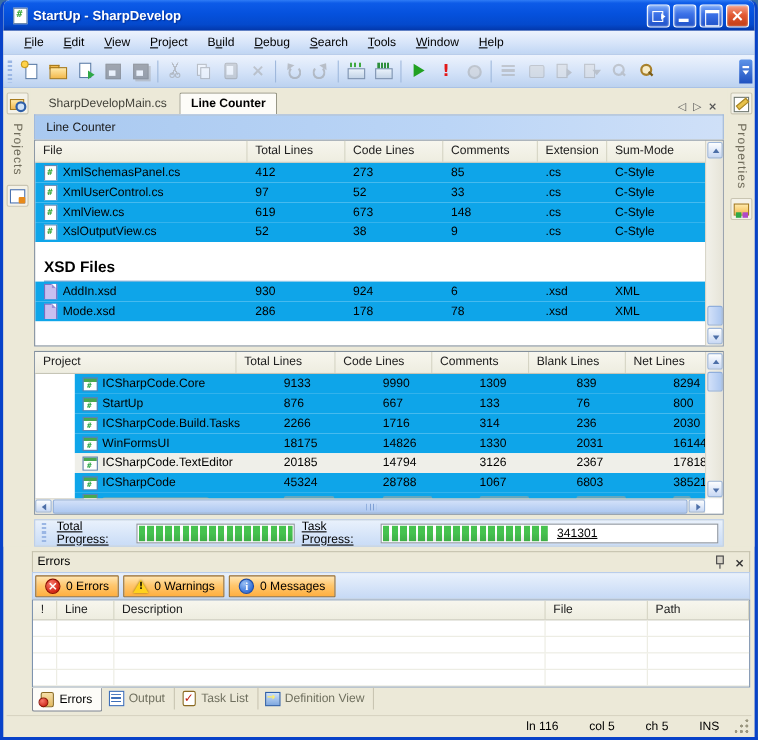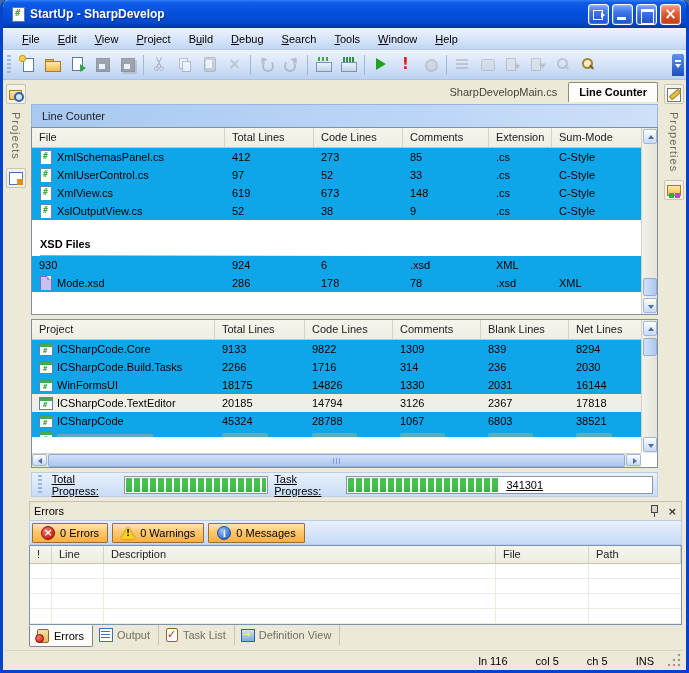--- a/index.html
+++ b/index.html
@@ -76,49 +76,49 @@
   .projects-icon::before{content:"";position:absolute;left:2px;top:5px;width:11px;height:8px;background:linear-gradient(180deg,#FFE9A8,#F3BA4E);border:1px solid #A87C1F;}
   .projects-icon::after{content:"";position:absolute;right:1px;bottom:1px;width:6px;height:6px;border:2px solid #2E5FA8;border-radius:50%;background:#CFE2F8;}
   .classes-icon::before{content:"";position:absolute;left:2px;top:3px;width:12px;height:11px;background:#fff;border:1px solid #4A72B0;}
   .classes-icon::after{content:"";position:absolute;right:2px;bottom:2px;width:6px;height:6px;background:#E88A1A;border-radius:1px;}
   .properties-icon::before{content:"";position:absolute;left:2px;top:3px;width:12px;height:12px;background:#fff;border:1px solid #707870;}
   .properties-icon::after{content:"";position:absolute;left:4px;top:7px;width:10px;height:3px;background:#E8C24A;border:1px solid #A8862A;transform:rotate(-40deg);}
   .toolbox-icon::before{content:"";position:absolute;left:2px;top:4px;width:12px;height:9px;background:linear-gradient(180deg,#FFE9A8,#F3BA4E);border:1px solid #A87C1F;}
   .toolbox-icon::after{content:"";position:absolute;left:4px;bottom:1px;width:5px;height:5px;background:#2FA848;box-shadow:6px 0 0 #B04AC8;}
   .center{flex:1;display:flex;flex-direction:column;padding:2px 3px 0 3px;background:#ECE9D8;min-width:0;}
   
-  .tabstrip{height:22px;display:flex;align-items:flex-end;padding-left:2px;flex-direction:column;}
+  .tabstrip{height:22px;display:flex;align-items:flex-end;padding-left:2px;}
   .dtab{font-size:11px;color:#44443C;padding:3px 10px 4px 10px;border:1px solid transparent;border-bottom:none;}
   .dtab.active{background:#FDFCF8;border-color:#8C8C7A;font-weight:bold;color:#000;border-radius:2px 2px 0 0;}
   .tabnav{margin-left:auto;display:flex;align-items:center;gap:6px;padding-right:6px;}
   .tabnav span{font-size:10px;color:#555;line-height:12px;}
   
   .lc-header{height:23px;background:linear-gradient(90deg,#A9C9F0 0%,#BBD5F6 60%,#CFE0F8 100%);display:flex;align-items:center;padding-left:10px;font-size:11px;color:#1A1A1A;border:1px solid #98B5DE;border-bottom:none;}
   .tbox{position:relative;background:#fff;border:1px solid #828F9C;}
   .t1{height:188px;}
   .t2{height:150px;margin-top:4px;}
   .thead{display:grid;height:20px;background:linear-gradient(180deg,#F7F6EE,#EEEDE0);border-bottom:1px solid #C6C5B6;margin-right:16px;}
   .t1 .thead,.t1 .trow{grid-template-columns:193px 89px 89px 86px 63px 1fr;}
   .t2 .thead,.t2 .trow{grid-template-columns:183px 90px 88px 88px 88px 1fr;}
   .hcell{font-size:11px;color:#202020;padding:3px 0 0 7px;border-right:1px solid #D5D4C4;}
   .hcell:last-child{border-right:none;}
   .tbody{overflow:hidden;margin-right:16px;}
-  .t1 .tbody{height:166px;} .t2 .tbody{height:114px;}
+  .t1 .tbody{height:166px;} .t2 .tbody{height:114px;padding-left:36px;}
   .trow{display:grid;height:18px;align-items:center;background:#0ea5e9;}
   .trow.hl{background:#EFEFE9;}
   .cell{font-size:11px;color:#000;padding-left:7px;white-space:nowrap;overflow:hidden;display:flex;align-items:center;}
   .fic{width:14px;height:14px;position:relative;margin-right:4px;flex:0 0 14px;}
   .cs-file::before{content:"";position:absolute;left:1px;top:0;width:10px;height:13px;background:#fff;border:1px solid #6B87B0;}
   .cs-file::after{content:"#";position:absolute;left:4px;top:2px;font:bold 8px/9px "DejaVu Sans Mono",monospace;color:#3FA93F;}
   .xsd-file::before{content:"";position:absolute;left:1px;top:0;width:10px;height:13px;background:#C9BFF0;border:1px solid #7A6EC0;}
   .xsd-file::after{content:"";position:absolute;left:8px;top:0;border-top:4px solid #fff;border-left:4px solid #9A8ED8;}
   .project-file::before{content:"";position:absolute;left:0;top:1px;width:12px;height:11px;border:1px solid #5E83B0;background:linear-gradient(180deg,#49A84F 0 3px,#fff 3px);}
   .project-file::after{content:"#";position:absolute;left:4px;top:5px;font:bold 7px/8px "DejaVu Sans Mono",monospace;color:#2FA848;}
   .group-title{margin:14px 0 0 0;height:22px;}
-  .group-title span{font-size:11px;font-weight:bold;padding-left:8px;}
+  .group-title span{font-size:14px;font-weight:bold;padding-left:8px;}
   .group-line{height:2px;margin:3px 0 4px 8px;width:55%;background:linear-gradient(90deg,#8FAACF,rgba(236,233,216,0));}
   .trow.partial{height:7px;overflow:hidden;align-items:flex-start;}
   .smudge{height:9px;margin-top:3px;width:55%;background:#A9A99F;opacity:.55;border-radius:2px;}
   
   .vscroll{position:absolute;top:0;right:0;bottom:0;width:16px;background:linear-gradient(90deg,#F2F1EA,#E6E4D8);border-left:1px solid #D4D2C4;display:flex;flex-direction:column;}
   .t2 .vscroll{bottom:14px;}
   .sbtn{width:14px;height:15px;margin:1px;background:linear-gradient(180deg,#FDFEFF,#C8D8F4);border:1px solid #9DB6DA;border-radius:2px;position:relative;flex:0 0 auto;}
   .sbtn::after{content:"";position:absolute;left:4px;}
   .sbtn.up::after{top:5px;border-left:3px solid transparent;border-right:3px solid transparent;border-bottom:4px solid #4D6FA8;}
   .sbtn.down::after{top:6px;border-left:3px solid transparent;border-right:3px solid transparent;border-top:4px solid #4D6FA8;}
@@ -364,20 +364,24 @@
                 <span>XslOutputView.cs</span>
               </span>
               <span class="cell">52</span>
               <span class="cell">38</span>
               <span class="cell">9</span>
               <span class="cell">.cs</span>
               <span class="cell">C-Style</span>
             </div>
             <div class="group-title"><span>XSD Files</span><div class="group-line"></div></div>
             <div class="trow">
+              <span class="cell">
+                <span class="fic xsd-file"></span>
+                <span>AddIn.xsd</span>
+              </span>
               <span class="cell">930</span>
               <span class="cell">924</span>
               <span class="cell">6</span>
               <span class="cell">.xsd</span>
               <span class="cell">XML</span>
             </div>
             <div class="trow">
               <span class="cell">
                 <span class="fic xsd-file"></span>
                 <span>Mode.xsd</span>
@@ -406,24 +410,35 @@
             <span class="hcell">Blank Lines</span>
             <span class="hcell">Net Lines</span>
           </div>
         <div class="tbody">
             <div class="trow">
               <span class="cell">
                 <span class="fic project-file"></span>
                 <span>ICSharpCode.Core</span>
               </span>
               <span class="cell">9133</span>
-              <span class="cell">9822</span>
+              <span class="cell">9990</span>
               <span class="cell">1309</span>
               <span class="cell">839</span>
               <span class="cell">8294</span>
+            </div>
+            <div class="trow">
+              <span class="cell">
+                <span class="fic project-file"></span>
+                <span>StartUp</span>
+              </span>
+              <span class="cell">876</span>
+              <span class="cell">667</span>
+              <span class="cell">133</span>
+              <span class="cell">76</span>
+              <span class="cell">800</span>
             </div>
             <div class="trow">
               <span class="cell">
                 <span class="fic project-file"></span>
                 <span>ICSharpCode.Build.Tasks</span>
               </span>
               <span class="cell">2266</span>
               <span class="cell">1716</span>
               <span class="cell">314</span>
               <span class="cell">236</span>

